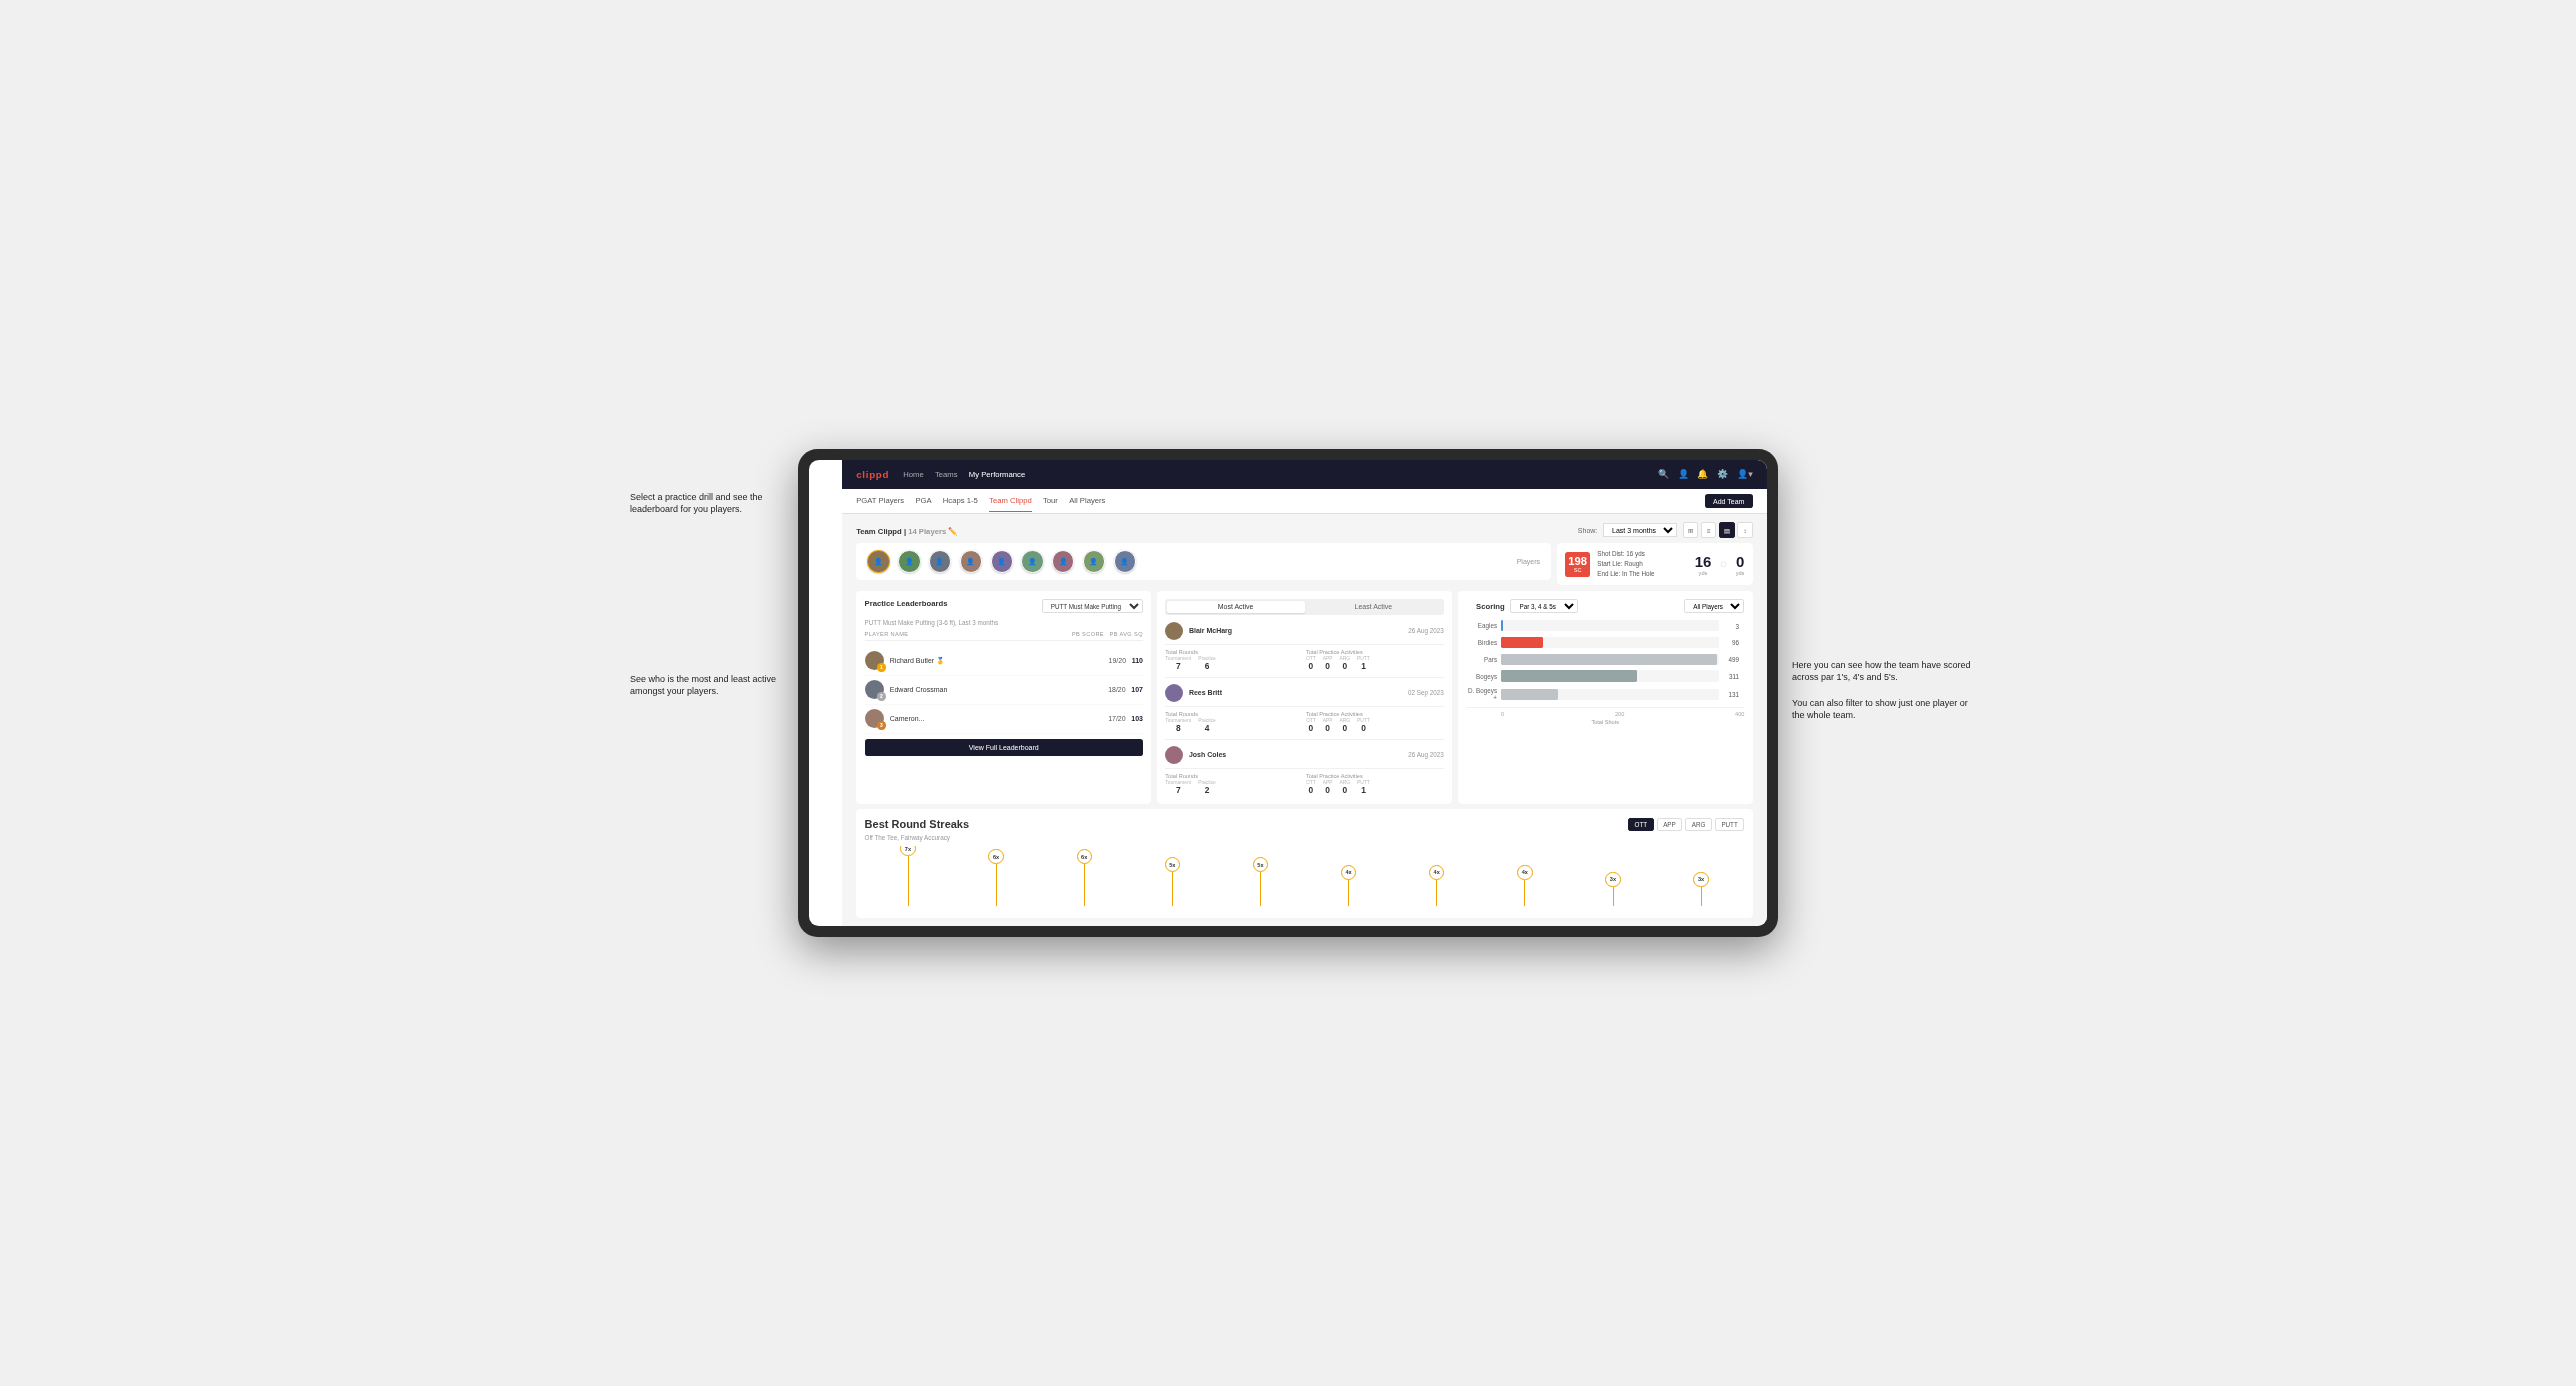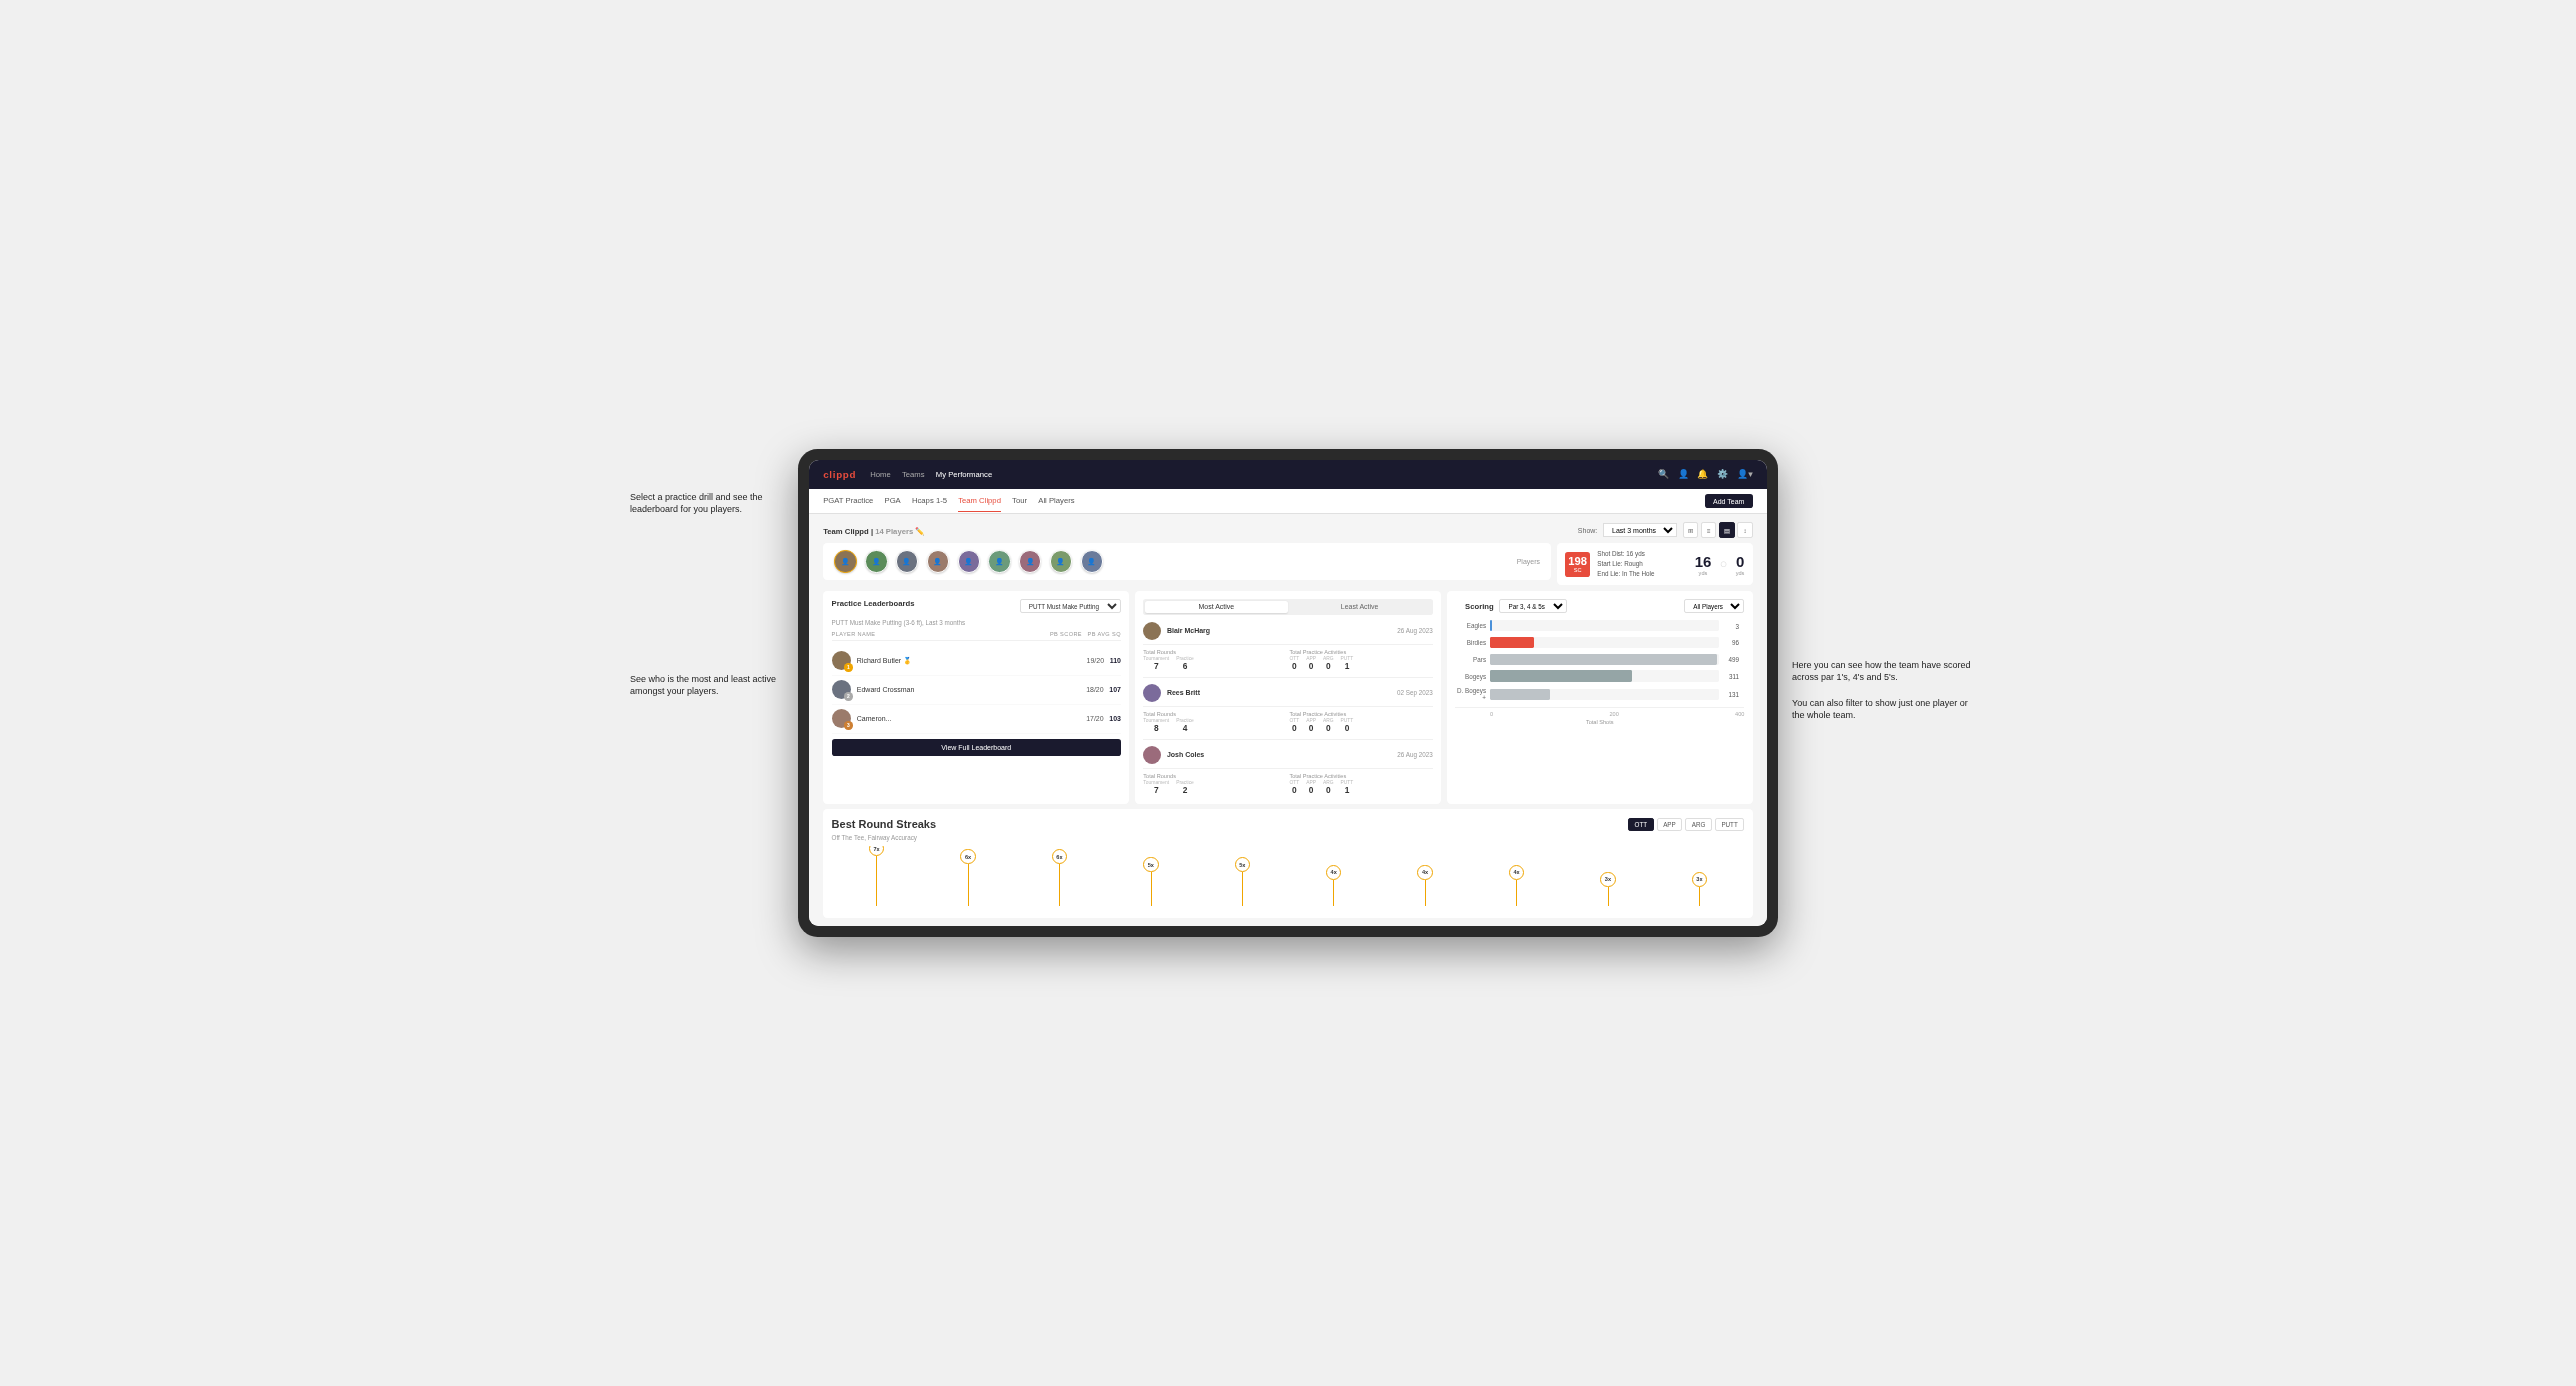--- a/index.html
+++ b/index.html
@@ -37,20 +37,21 @@
       border-radius: 19.6px;
       padding: 11.2px;
       box-shadow: 0 14px 42px rgba(0,0,0,0.4);
       position: relative;
     }
 
     .tablet-screen {
       background: #fff;
       border-radius: 9.8px;
       overflow: hidden;
+      padding-left: 33px;
     }
 
     
     .nav-bar {
       background: #1a1a2e;
       display: flex;
       align-items: center;
       padding: 0 14px;
       height: 29px;
       gap: 14px;
@@ -572,21 +573,21 @@
         <div class="nav-icons">
           <span class="nav-icon">🔍</span>
           <span class="nav-icon">👤</span>
           <span class="nav-icon">🔔</span>
           <span class="nav-icon">⚙️</span>
           <span class="nav-icon">👤▾</span>
         </div>
       </div>
 
       <div class="sub-nav">
-        <span class="sub-nav-link">PGAT Practice</span>
+        <span class="sub-nav-link">PGAT Players</span>
         <span class="sub-nav-link">PGA</span>
         <span class="sub-nav-link">Hcaps 1-5</span>
         <span class="sub-nav-link active">Team Clippd</span>
         <span class="sub-nav-link">Tour</span>
         <span class="sub-nav-link">All Players</span>
         <div class="sub-nav-right">
           <button class="btn-add-team">Add Team</button>
         </div>
       </div>
 

